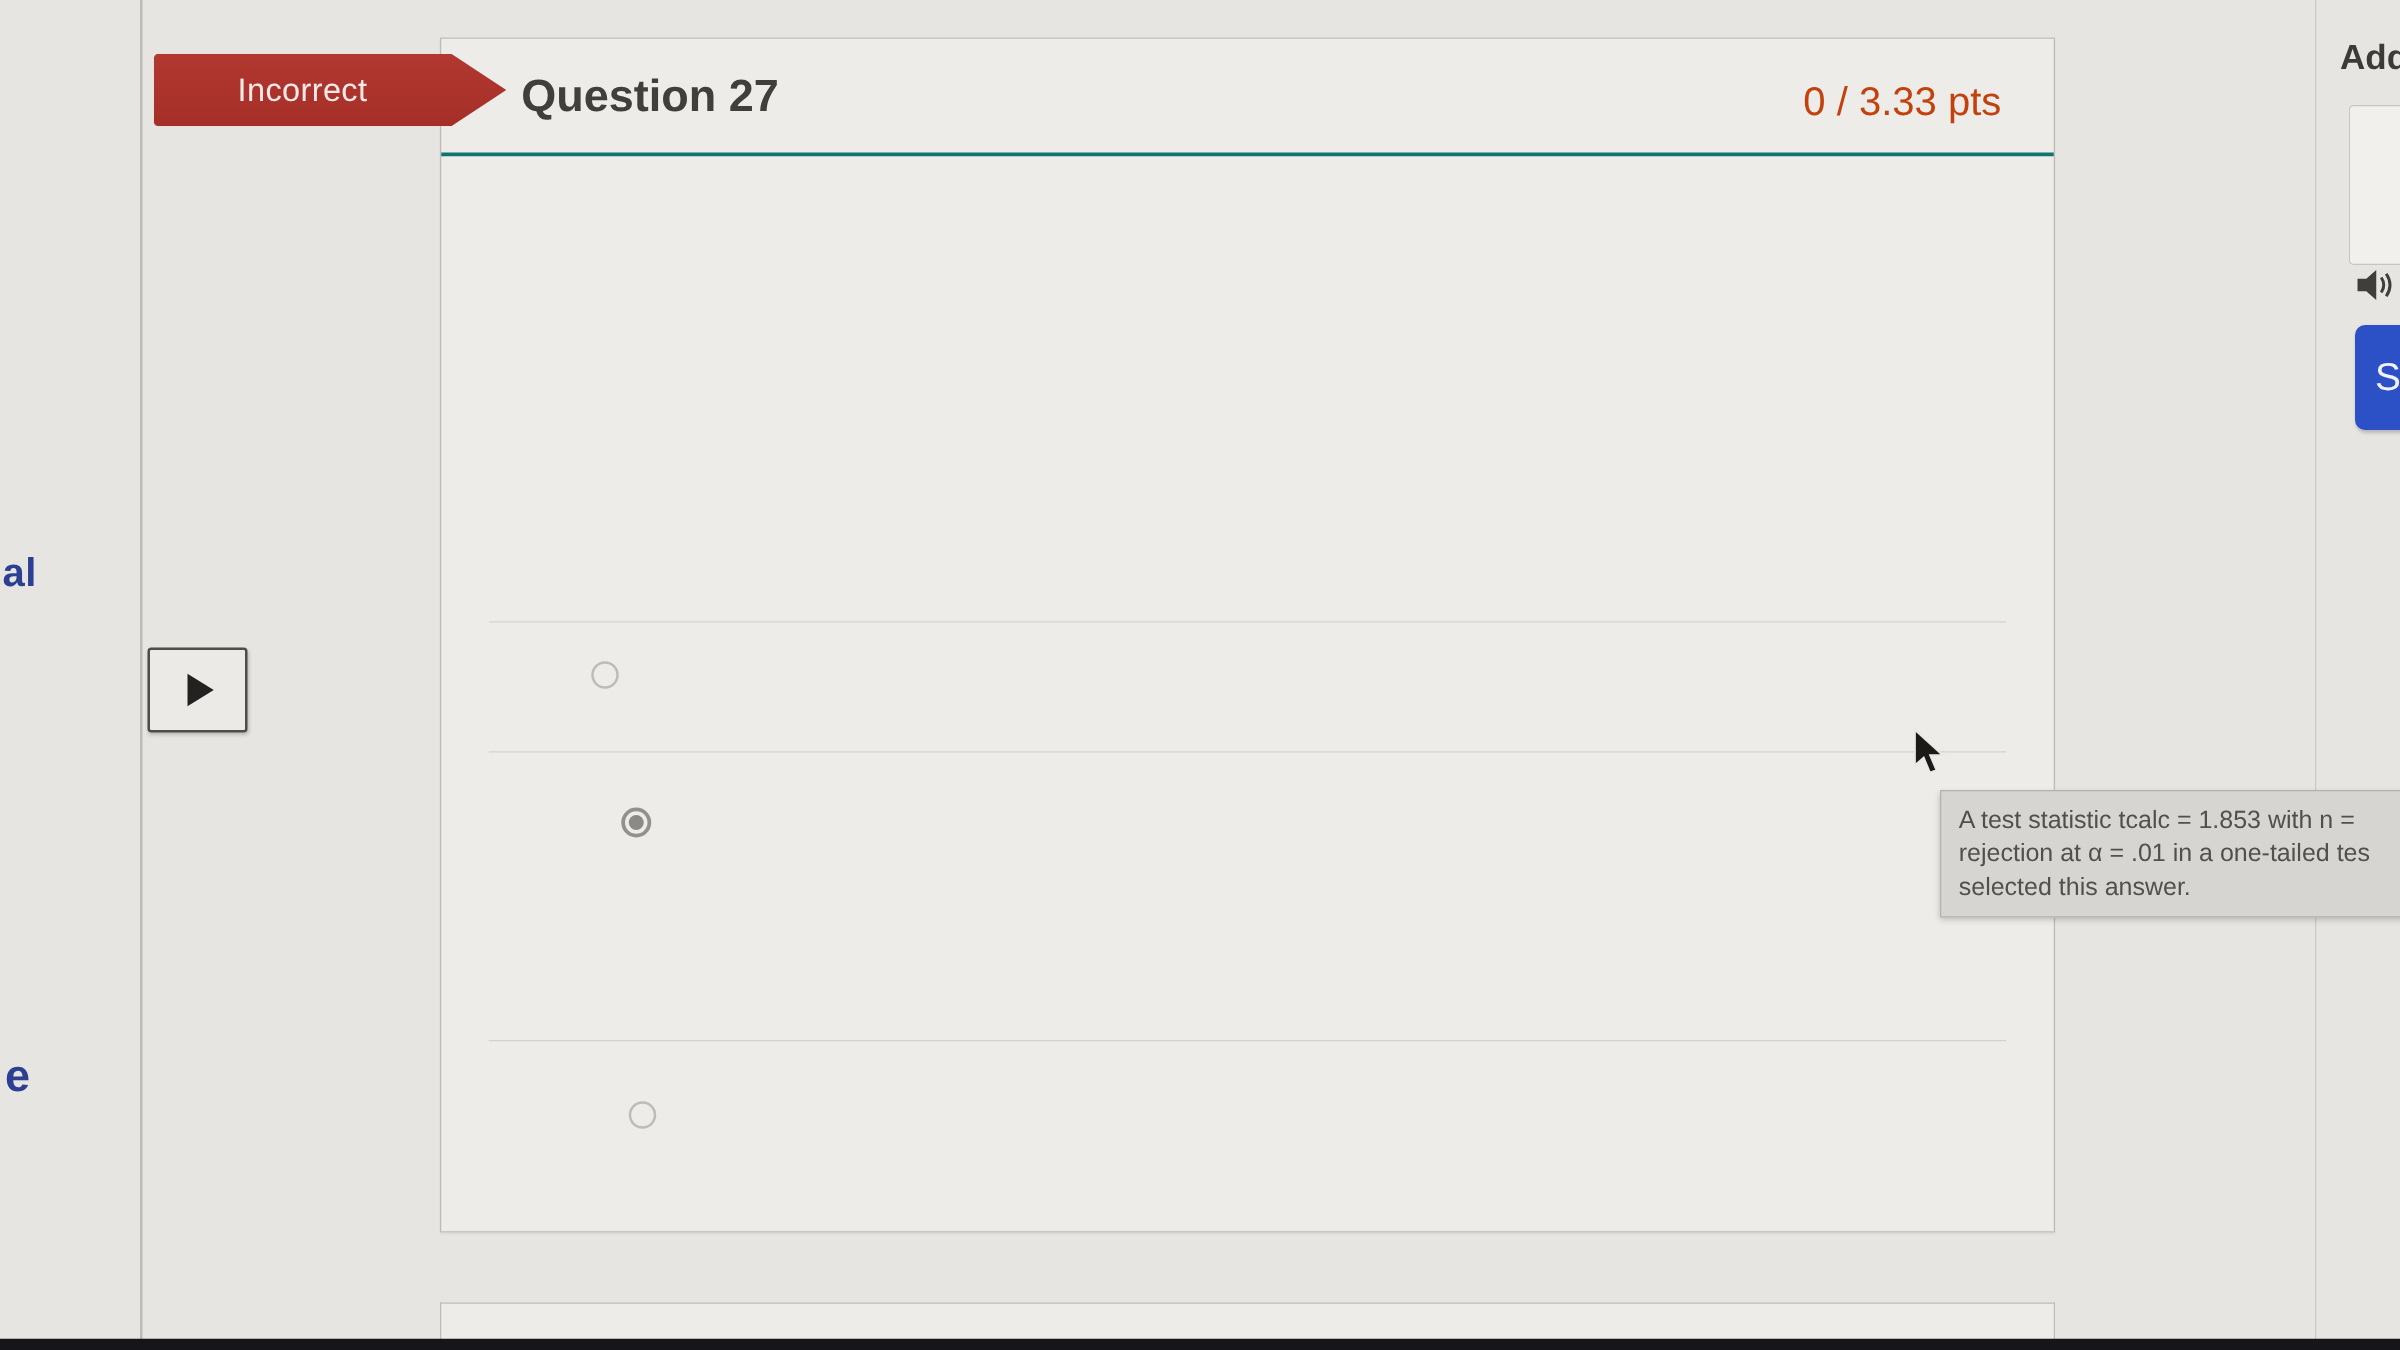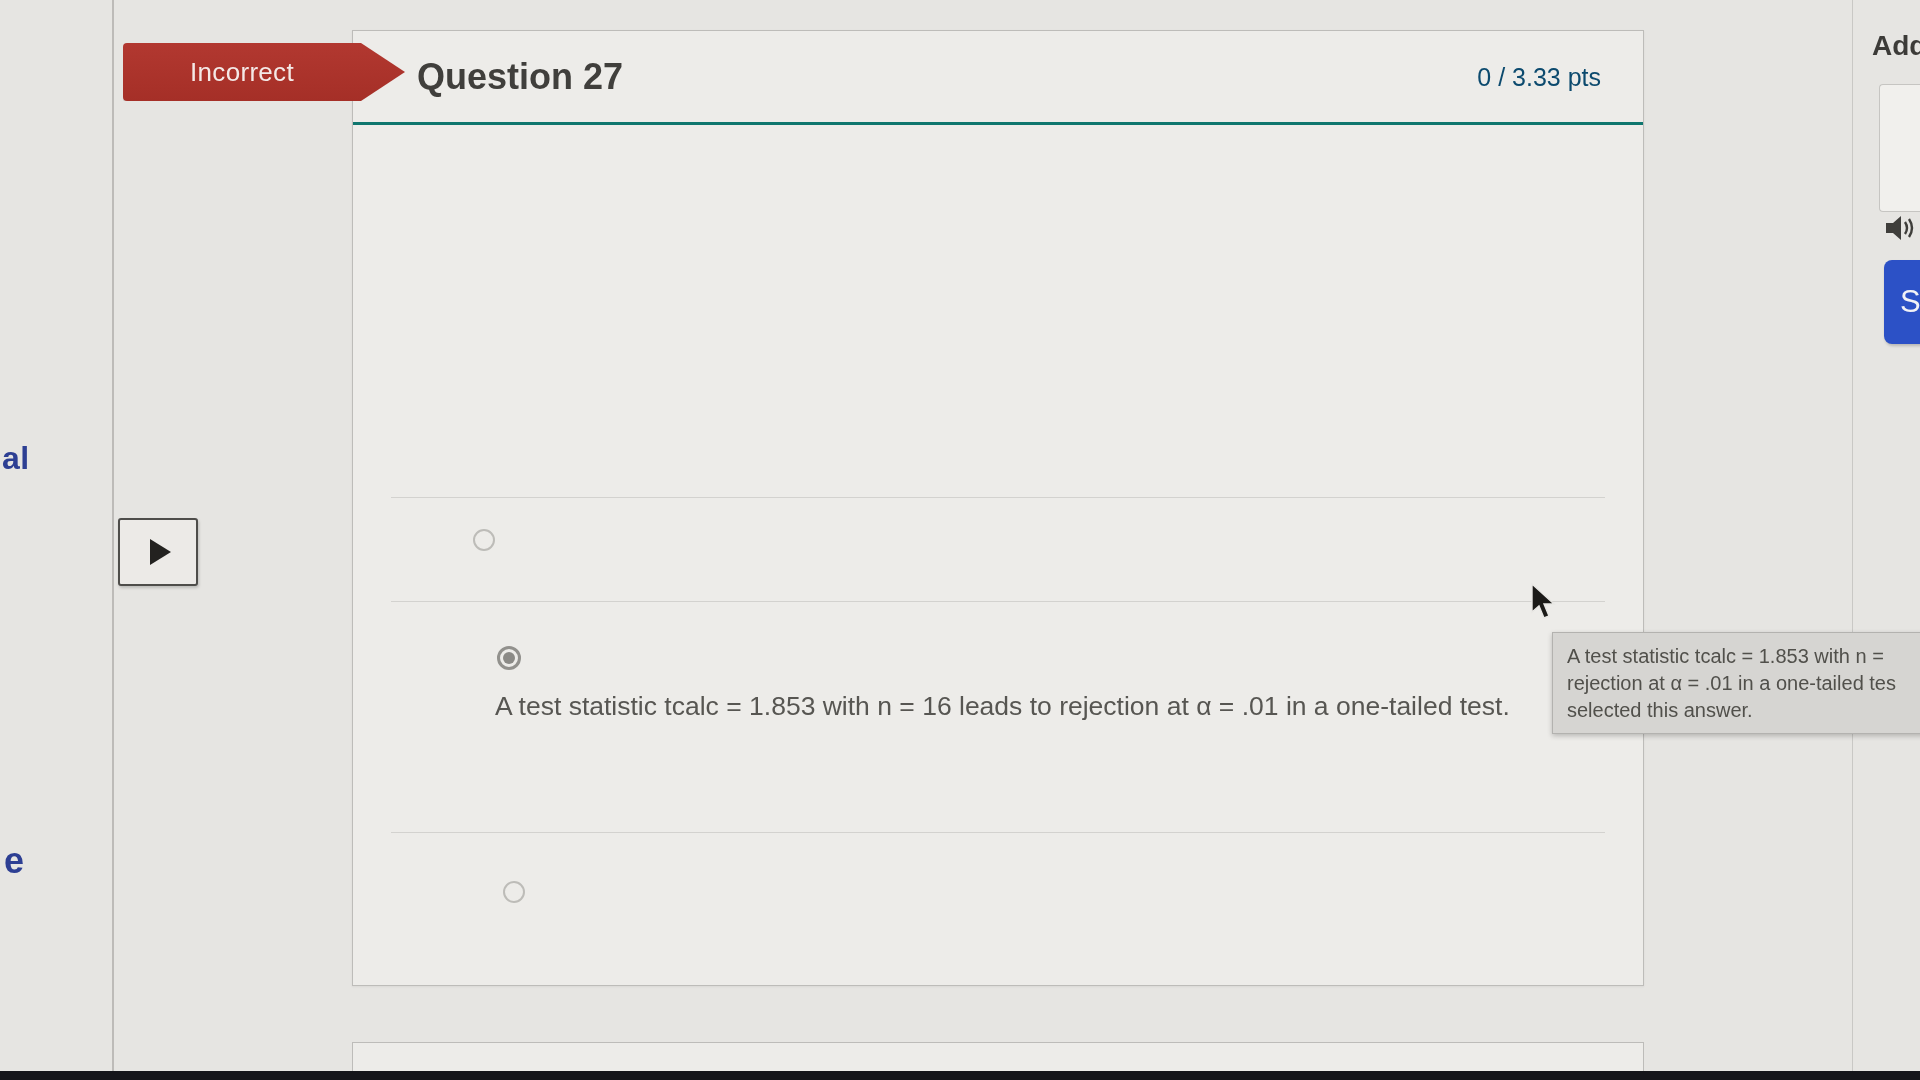--- a/index.html
+++ b/index.html
@@ -41,21 +41,21 @@
     box-shadow: 0 1px 2px rgba(0,0,0,.06);
   }
   .card-header {
     position: relative; height: 94px; border-bottom: 3px solid #0f766e;
     display: flex; align-items: center;
   }
   .q-title {
     margin-left: 64px; font-size: 36px; font-weight: bold; color: #403f3c;
   }
   .q-pts {
-    position: absolute; right: 42px; top: 32px; font-size: 25px; color: #0c4a6e;
+    position: absolute; right: 42px; top: 32px; font-size: 32px; color: #c2410c;
   }
   .incorrect-badge {
     position: absolute; left: -230px; top: 12px; width: 282px; height: 58px;
     background: linear-gradient(180deg, #b23830 0%, #a52f27 100%);
     clip-path: polygon(0 0, 238px 0, 282px 50%, 238px 100%, 0 100%);
     border-radius: 4px;
     display: flex; align-items: center; justify-content: center;
     box-shadow: 1px 2px 3px rgba(0,0,0,.25);
   }
   .incorrect-badge span {
@@ -169,21 +169,20 @@
 
   <div class="card-body">
 
     <div class="divider div-1"></div>
 
     <div class="radio opt1-radio"></div>
 
     <div class="divider div-2"></div>
 
     <div class="radio selected opt2-radio"></div>
-    <div class="opt-text opt2-text">A test statistic tcalc = 1.853 with n = 16 leads to rejection at α = .01 in a one-tailed test.</div>
 
     <div class="divider div-3"></div>
 
     <div class="radio opt3-radio"></div>
   </div>
 </div>
 
 <div class="next-card"></div>
 
 <div class="right-soft-divider"></div>

